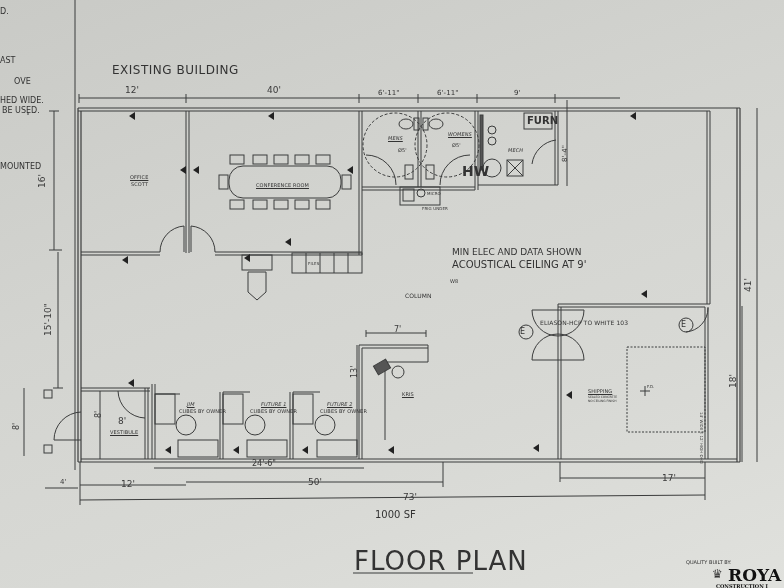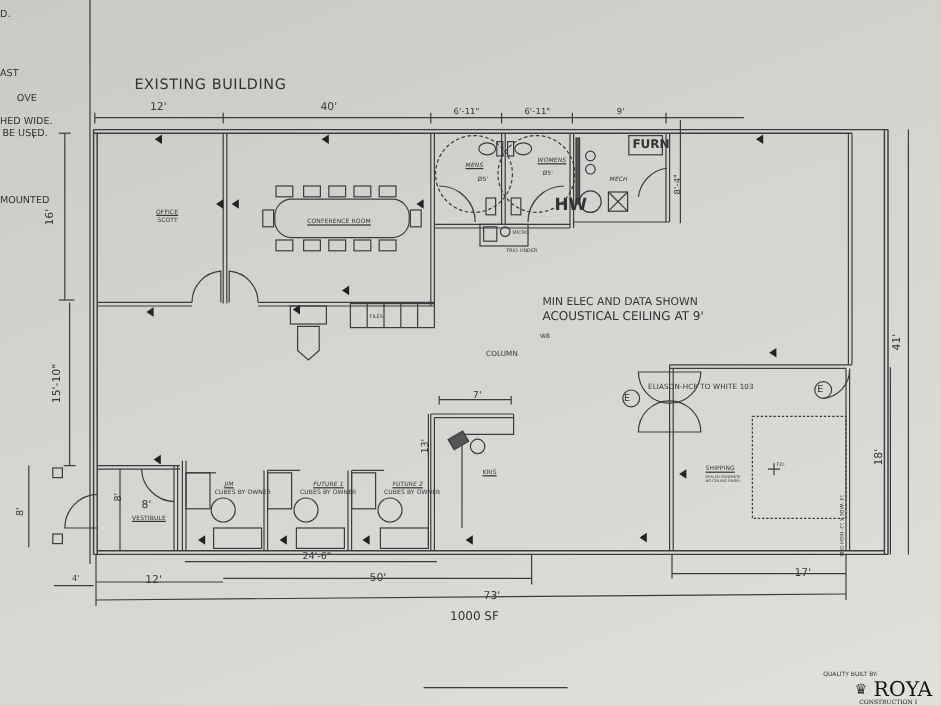--- a/index.html
+++ b/index.html
@@ -8,21 +8,21 @@
     background:linear-gradient(160deg,#c9cac6 0%,#d3d4d0 40%,#d8d9d5 70%,#e0e1dd 100%);
     font-family:"Liberation Sans",sans-serif;color:#2c2d2d;overflow:hidden;}
   svg{position:absolute;left:0;top:0;}
   .t{position:absolute;white-space:nowrap;font-family:"DejaVu Sans",sans-serif;color:#333;line-height:1;}
   .sm{font-size:5px;letter-spacing:0.1px;}
   .md{font-size:8px;}
   .dim{font-size:9px;color:#3a3a3a;}
   .u{text-decoration:underline;}
   .title{font-size:26px;font-weight:normal;letter-spacing:1px;font-family:"DejaVu Sans",sans-serif;}
   .vert{transform:rotate(-90deg);transform-origin:left top;}
-  .logo{font-family:"DejaVu Serif",serif;font-weight:normal;color:#111;}
+  .logo{font-family:"DejaVu Serif",serif;font-weight:bold;color:#111;}
 </style>
 </head>
 <body>
 
 <div id="sheet">
 
 <svg width="784" height="588" viewBox="0 0 784 588">
   <g stroke="#3b3c3c" fill="none" stroke-width="1">
 
     <line x1="75" y1="0" x2="75" y2="470"></line>
@@ -290,19 +290,20 @@
 <div class="t dim" style="left:60px;top:479px;font-size:7px;">4'</div>
 <div class="t dim" style="left:121px;top:480px;">12'</div>
 <div class="t dim" style="left:308px;top:478px;">50'</div>
 <div class="t dim" style="left:638px;top:474px;margin-left:24px;">17'</div>
 <div class="t dim" style="left:403px;top:493px;">73'</div>
 <div class="t" style="left:375px;top:510px;font-size:10px;">1000 SF</div>
 
 <div class="t dim vert" style="left:744px;top:292px;">41'</div>
 <div class="t dim vert" style="left:729px;top:388px;">18'</div>
 
+<div class="t title" style="left:354px;top:548px;">FLOOR PLAN</div>
 
 <div class="t" style="left:686px;top:560px;font-size:5px;">QUALITY BUILT BY:</div>
 <div class="t" style="left:712px;top:568px;font-size:12px;">♛</div>
 <div class="t logo" style="left:728px;top:567px;font-size:17px;">ROYA</div>
 <div class="t logo" style="left:716px;top:584px;font-size:5px;">CONSTRUCTION I</div>
 
 </div>
 
 </body></html>

